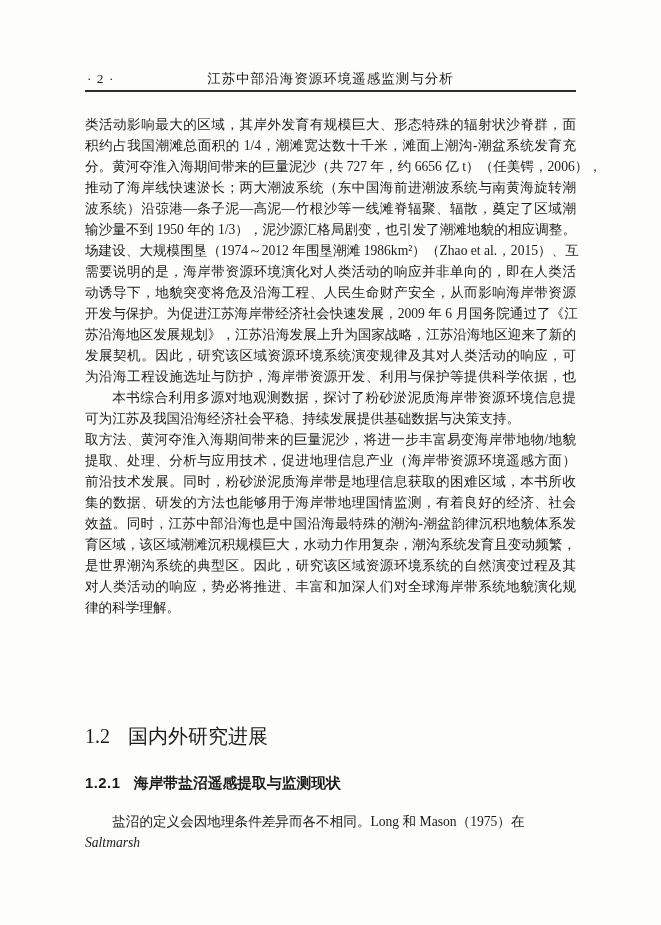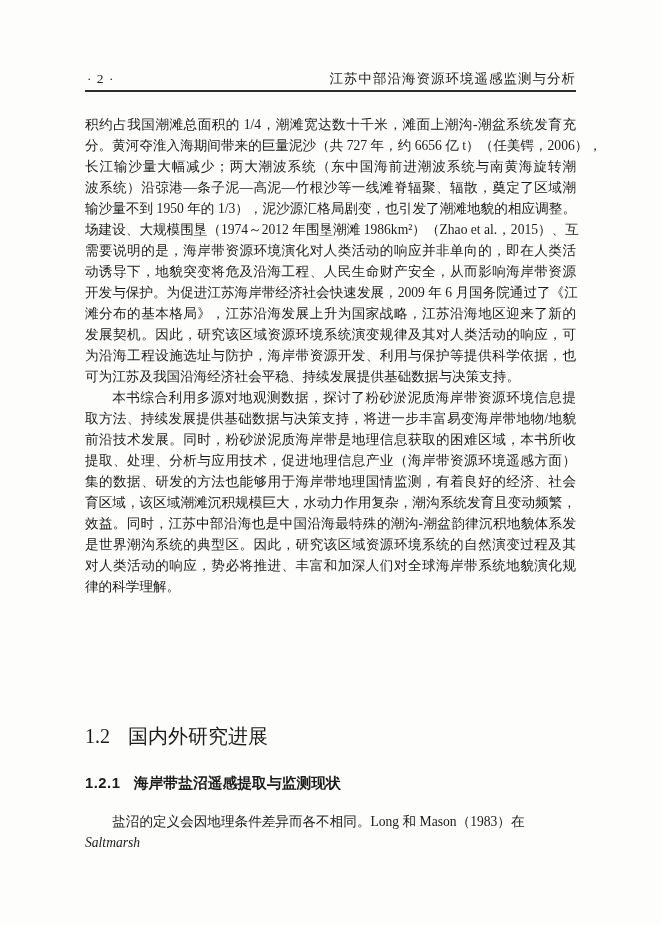--- a/index.html
+++ b/index.html
@@ -31,21 +31,21 @@
     position: absolute;
     left: 2px;
     top: 0;
     letter-spacing: 1px;
   }
   .header .running-title {
     position: absolute;
     left: 0;
     right: 0;
     top: 0;
-    text-align: right;
+    text-align: center;
     letter-spacing: 1px;
   }
   
   .body-text {
     position: absolute;
     top: 114px;
     left: 85px;
     width: 491px;
     font-size: 13.6px;
   }
@@ -109,50 +109,51 @@
 <body>
 
 <div class="page">
 
   <div class="header">
     <span class="page-num">· 2 ·</span>
     <span class="running-title">江苏中部沿海资源环境遥感监测与分析</span>
   </div>
 
   <div class="body-text">
+    <div class="line">类活动影响最大的区域，其岸外发育有规模巨大、形态特殊的辐射状沙脊群，面</div>
     <div class="line">积约占我国潮滩总面积的 1/4，潮滩宽达数十千米，滩面上潮沟-潮盆系统发育充</div>
     <div class="line">分。黄河夺淮入海期间带来的巨量泥沙（共 727 年，约 6656 亿 t）（任美锷，2006），</div>
-    <div class="line">长江输沙量大幅减少；两大潮波系统（东中国海前进潮波系统与南黄海旋转潮</div>
+    <div class="line">推动了海岸线快速淤长；两大潮波系统（东中国海前进潮波系统与南黄海旋转潮</div>
     <div class="line">波系统）沿弶港—条子泥—高泥—竹根沙等一线滩脊辐聚、辐散，奠定了区域潮</div>
     <div class="line">输沙量不到 1950 年的 1/3），泥沙源汇格局剧变，也引发了潮滩地貌的相应调整。</div>
     <div class="line">场建设、大规模围垦（1974～2012 年围垦潮滩 1986km²）（Zhao et al.，2015）、互</div>
     <div class="line">需要说明的是，海岸带资源环境演化对人类活动的响应并非单向的，即在人类活</div>
     <div class="line">动诱导下，地貌突变将危及沿海工程、人民生命财产安全，从而影响海岸带资源</div>
     <div class="line">开发与保护。为促进江苏海岸带经济社会快速发展，2009 年 6 月国务院通过了《江</div>
-    <div class="line">滩分布的基本格局》，江苏沿海发展上升为国家战略，江苏沿海地区迎来了新的</div>
+    <div class="line">苏沿海地区发展规划》，江苏沿海发展上升为国家战略，江苏沿海地区迎来了新的</div>
     <div class="line">发展契机。因此，研究该区域资源环境系统演变规律及其对人类活动的响应，可</div>
     <div class="line">为沿海工程设施选址与防护，海岸带资源开发、利用与保护等提供科学依据，也</div>
+    <div class="line para-start">本书综合利用多源对地观测数据，探讨了粉砂淤泥质海岸带资源环境信息提</div>
     <div class="line para-end">可为江苏及我国沿海经济社会平稳、持续发展提供基础数据与决策支持。</div>
-    <div class="line para-start">本书综合利用多源对地观测数据，探讨了粉砂淤泥质海岸带资源环境信息提</div>
-    <div class="line">取方法、持续发展提供基础数据与决策支持，将进一步丰富易变海岸带地物/地貌</div>
+    <div class="line">取方法、黄河夺淮入海期间带来的巨量泥沙，将进一步丰富易变海岸带地物/地貌</div>
+    <div class="line">提取、处理、分析与应用技术，促进地理信息产业（海岸带资源环境遥感方面）</div>
     <div class="line">前沿技术发展。同时，粉砂淤泥质海岸带是地理信息获取的困难区域，本书所收</div>
-    <div class="line">提取、处理、分析与应用技术，促进地理信息产业（海岸带资源环境遥感方面）</div>
     <div class="line">集的数据、研发的方法也能够用于海岸带地理国情监测，有着良好的经济、社会</div>
+    <div class="line">效益。同时，江苏中部沿海也是中国沿海最特殊的潮沟-潮盆韵律沉积地貌体系发</div>
     <div class="line">育区域，该区域潮滩沉积规模巨大，水动力作用复杂，潮沟系统发育且变动频繁，</div>
-    <div class="line">效益。同时，江苏中部沿海也是中国沿海最特殊的潮沟-潮盆韵律沉积地貌体系发</div>
     <div class="line">是世界潮沟系统的典型区。因此，研究该区域资源环境系统的自然演变过程及其</div>
     <div class="line">对人类活动的响应，势必将推进、丰富和加深人们对全球海岸带系统地貌演化规</div>
     <div class="line para-end">律的科学理解。</div>
   </div>
 
   <div class="section-heading">
     <span class="sec-num">1.2</span><span>国内外研究进展</span>
   </div>
 
   <div class="subsection-heading">
     <span class="sub-num">1.2.1</span><span>海岸带盐沼遥感提取与监测现状</span>
   </div>
 
   <p class="salt-para">
-    <span>盐沼的定义会因地理条件差异而各不相同。Long 和 Mason（1983）在 </span><i>Saltmarsh</i>
+    <span>盐沼的定义会因地理条件差异而各不相同。Long 和 Mason（1975）在 </span><i>Saltmarsh</i>
   </p>
 
 </div>
 
 </body></html>

